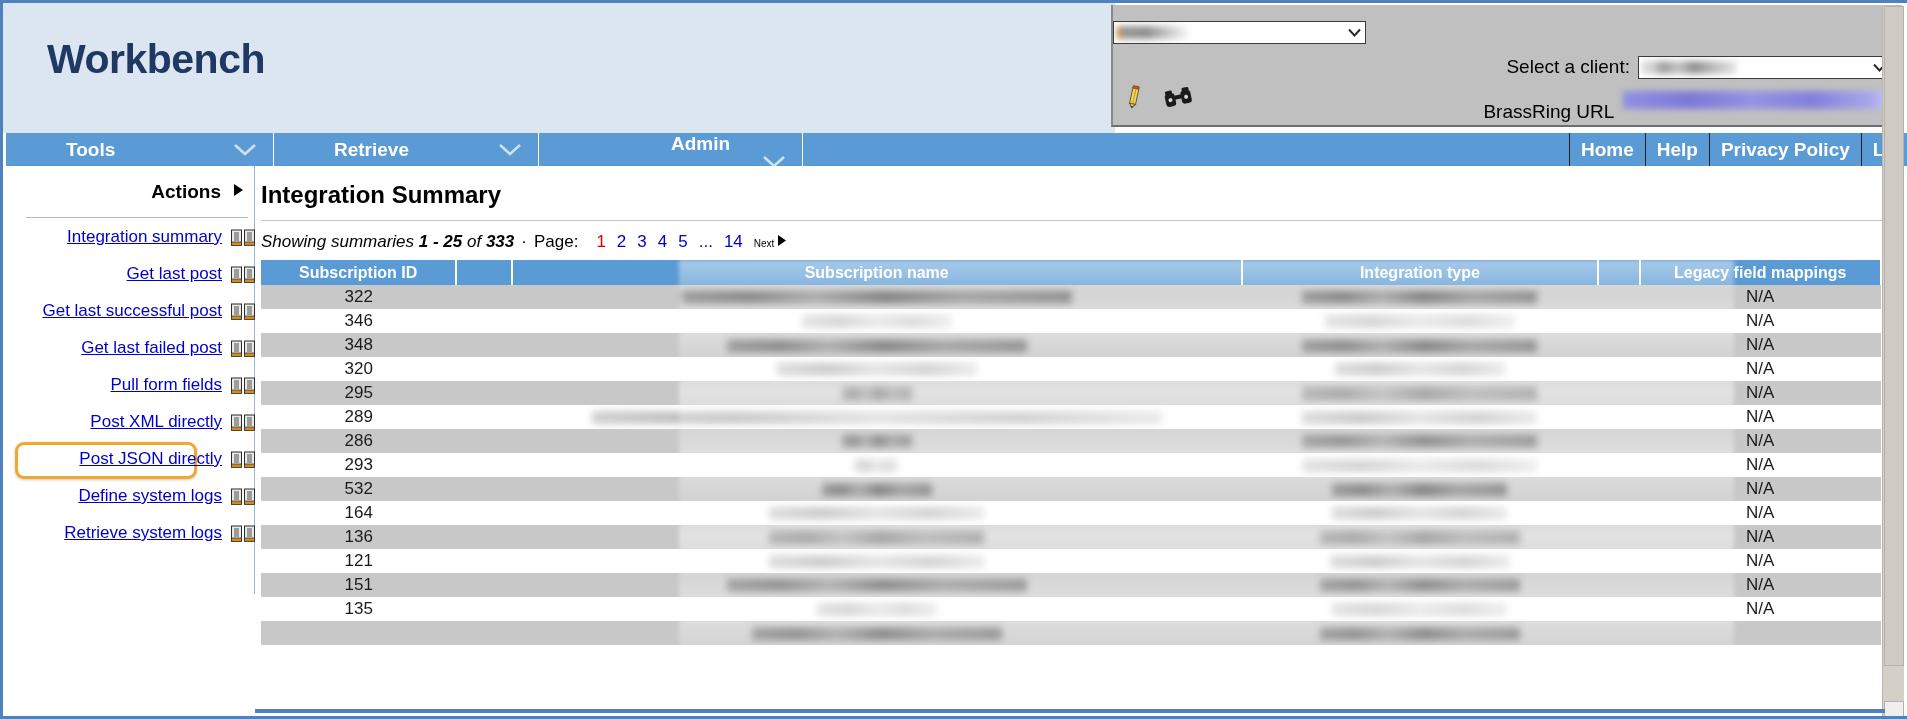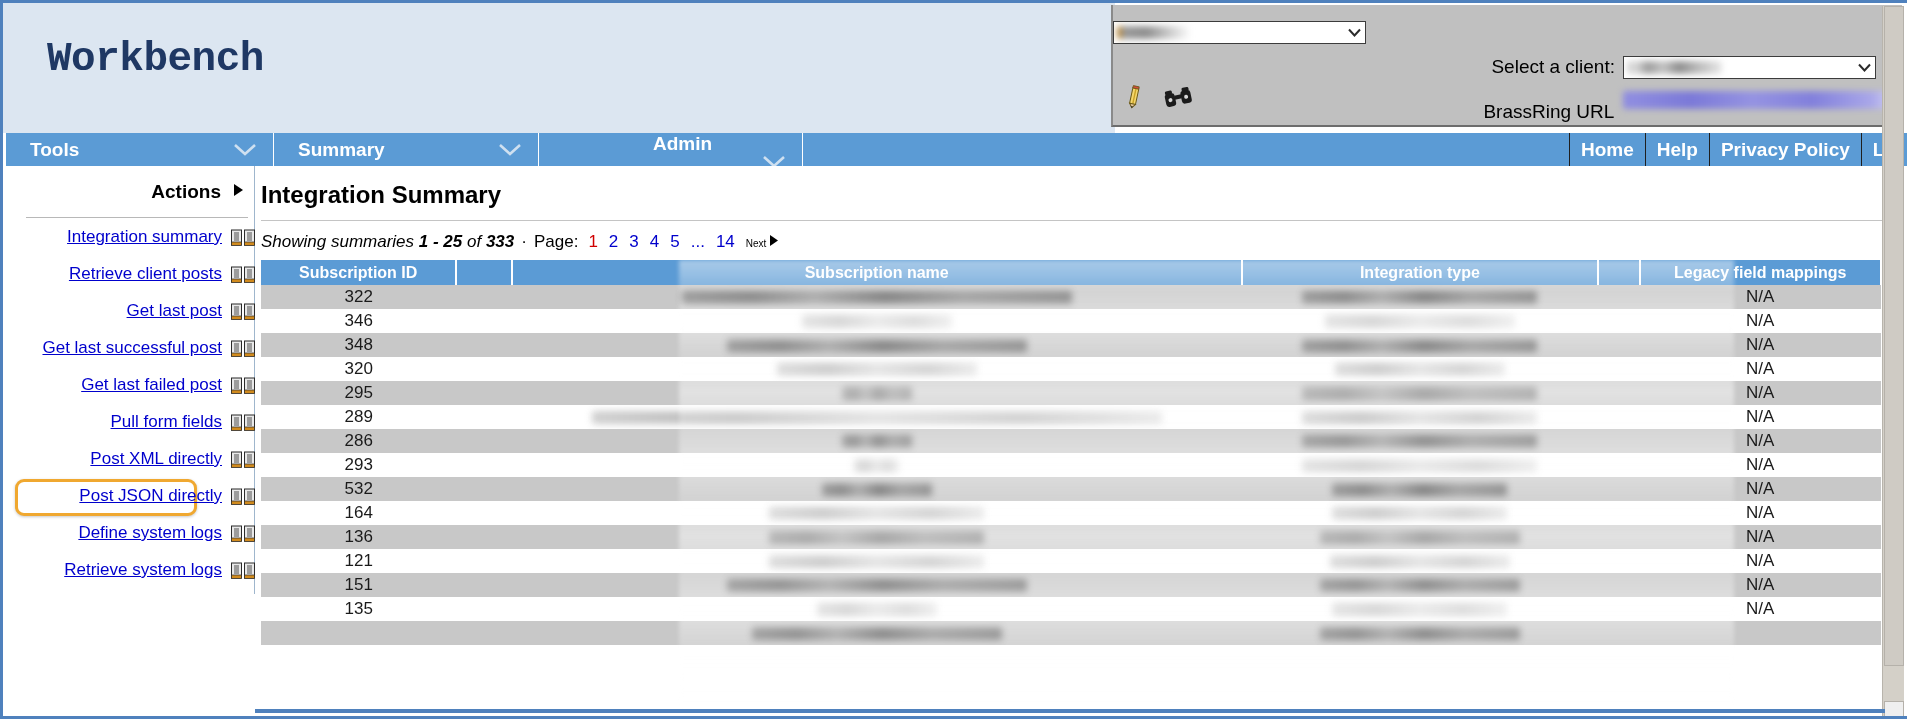--- a/index.html
+++ b/index.html
@@ -27,40 +27,40 @@
     width: 1112px; height: 130px;
     background: #dce6f1;
   }
   .banner-title {
     position: absolute;
     left: 44px; top: 33px;
     font-size: 41px;
     font-weight: bold;
     color: #1f3864;
     letter-spacing: -0.5px;
-    font-family: Liberation Mono, monospace;
+    font-family: Liberation Sans, sans-serif;
   }
 
   
   .env-panel {
     position: absolute;
     left: 1108px; top: 2px;
     width: 791px; height: 122px;
     background: #c0c0c0;
     border-left: 2px solid #8a8a8a;
     border-bottom: 2px solid #6d6d6d;
   }
   .env-row {
     position: absolute;
     display: flex;
     align-items: center;
     height: 26px;
   }
   .env-row.r1 { left: 0; top: 14px; width: 780px; }
-  .env-row.r2 { left: 0; top: 49px; width: 780px; }
+  .env-row.r2 { left: 15px; top: 49px; width: 780px; }
   .env-row.r3 { left: 0; top: 82px; width: 780px; }
 
   .env-label {
     width: 510px;
     text-align: right;
     padding-right: 8px;
     font-size: 19px;
     color: #000;
     white-space: nowrap;
   }
@@ -132,21 +132,21 @@
   .nav-left { display: flex; align-items: stretch; }
   .nav-item {
     display: flex;
     align-items: center;
     color: #ffffff;
     font-size: 19px;
     font-weight: bold;
     border-right: 1px solid #ffffff;
     position: relative;
   }
-  .nav-item .nav-text { padding-left: 24px; white-space: nowrap; }
+  .nav-item .nav-text { padding-left: 24px; white-space: nowrap; margin-left: 36px; }
   .nav-item .nav-chev { margin-left: auto; padding-right: 16px; display: flex; align-items: center; }
   .nav-item.tools    { width: 268px; }
   .nav-item.training { width: 265px; }
   .nav-item.admin    { width: 264px; flex-direction: column; }
   .nav-spacer { flex: 1; }
   .nav-right { display: flex; align-items: stretch; }
   .nav-link {
     display: flex;
     align-items: center;
     padding: 0 11px;
@@ -243,21 +243,21 @@
     left: 6px; top: 66px;
     display: flex;
     align-items: baseline;
     gap: 0;
     font-size: 17px;
     color: #000000;
   }
   .pg-showing { font-style: italic; }
   .pg-showing b { font-weight: bold; }
   .pg-dot { margin: 0 7px; }
-  .pg-label { margin-right: 10px; }
+  .pg-label { margin-right: 18px; }
   .pg-num {
     color: #0000cc;
     margin-right: 11px;
     text-decoration: none;
     cursor: pointer;
   }
   .pg-num.current { color: #d00000; font-weight: normal; }
   .pg-ellipsis { color: #0000cc; margin-right: 11px; }
   .pg-next { color: #000000; font-size: 10px; margin-right: 3px; cursor: pointer; }
 
@@ -441,21 +441,21 @@
     <div class="nav-left">
       <div class="nav-item tools">
         <span class="nav-text">Tools</span>
         <span class="nav-chev">
           <svg width="24" height="13" viewBox="0 0 24 13">
               <path d="M2 2 L12 11 L22 2" fill="none" stroke="#cfe0f0" stroke-width="2.6"></path>
             </svg>
         </span>
       </div>
       <div class="nav-item training">
-        <span class="nav-text">Summary</span>
+        <span class="nav-text">Retrieve</span>
         <span class="nav-chev">
           <svg width="24" height="13" viewBox="0 0 24 13">
               <path d="M2 2 L12 11 L22 2" fill="none" stroke="#cfe0f0" stroke-width="2.6"></path>
             </svg>
         </span>
       </div>
       <div class="nav-item admin">
         <span class="nav-text">Admin</span>
         <span class="nav-chev">
           <svg width="24" height="13" viewBox="0 0 24 13">
@@ -493,33 +493,20 @@
               <rect x="0.5" y="1" width="10" height="15" fill="#e9e9e9" stroke="#2b2b2b"></rect>
               <rect x="13.5" y="1" width="10" height="15" fill="#e9e9e9" stroke="#2b2b2b"></rect>
               <rect x="0.5" y="13" width="10" height="3.4" fill="#d18b1e" stroke="#2b2b2b" stroke-width="0.7"></rect>
               <rect x="13.5" y="13" width="10" height="3.4" fill="#d18b1e" stroke="#2b2b2b" stroke-width="0.7"></rect>
               <rect x="3" y="3" width="5" height="9" fill="#9c9c9c"></rect>
               <rect x="16" y="3" width="5" height="9" fill="#9c9c9c"></rect>
             </svg>
         </span>
       </div>
 
-      <div class="side-row">
-        <a class="side-link">Retrieve client posts</a>
-        <span class="side-icon">
-          <svg width="24" height="19" viewBox="0 0 24 19">
-              <rect x="0.5" y="1" width="10" height="15" fill="#e9e9e9" stroke="#2b2b2b"></rect>
-              <rect x="13.5" y="1" width="10" height="15" fill="#e9e9e9" stroke="#2b2b2b"></rect>
-              <rect x="0.5" y="13" width="10" height="3.4" fill="#d18b1e" stroke="#2b2b2b" stroke-width="0.7"></rect>
-              <rect x="13.5" y="13" width="10" height="3.4" fill="#d18b1e" stroke="#2b2b2b" stroke-width="0.7"></rect>
-              <rect x="3" y="3" width="5" height="9" fill="#9c9c9c"></rect>
-              <rect x="16" y="3" width="5" height="9" fill="#9c9c9c"></rect>
-            </svg>
-        </span>
-      </div>
 
       <div class="side-row">
         <a class="side-link">Get last post</a>
         <span class="side-icon">
           <svg width="24" height="19" viewBox="0 0 24 19">
               <rect x="0.5" y="1" width="10" height="15" fill="#e9e9e9" stroke="#2b2b2b"></rect>
               <rect x="13.5" y="1" width="10" height="15" fill="#e9e9e9" stroke="#2b2b2b"></rect>
               <rect x="0.5" y="13" width="10" height="3.4" fill="#d18b1e" stroke="#2b2b2b" stroke-width="0.7"></rect>
               <rect x="13.5" y="13" width="10" height="3.4" fill="#d18b1e" stroke="#2b2b2b" stroke-width="0.7"></rect>
               <rect x="3" y="3" width="5" height="9" fill="#9c9c9c"></rect>

